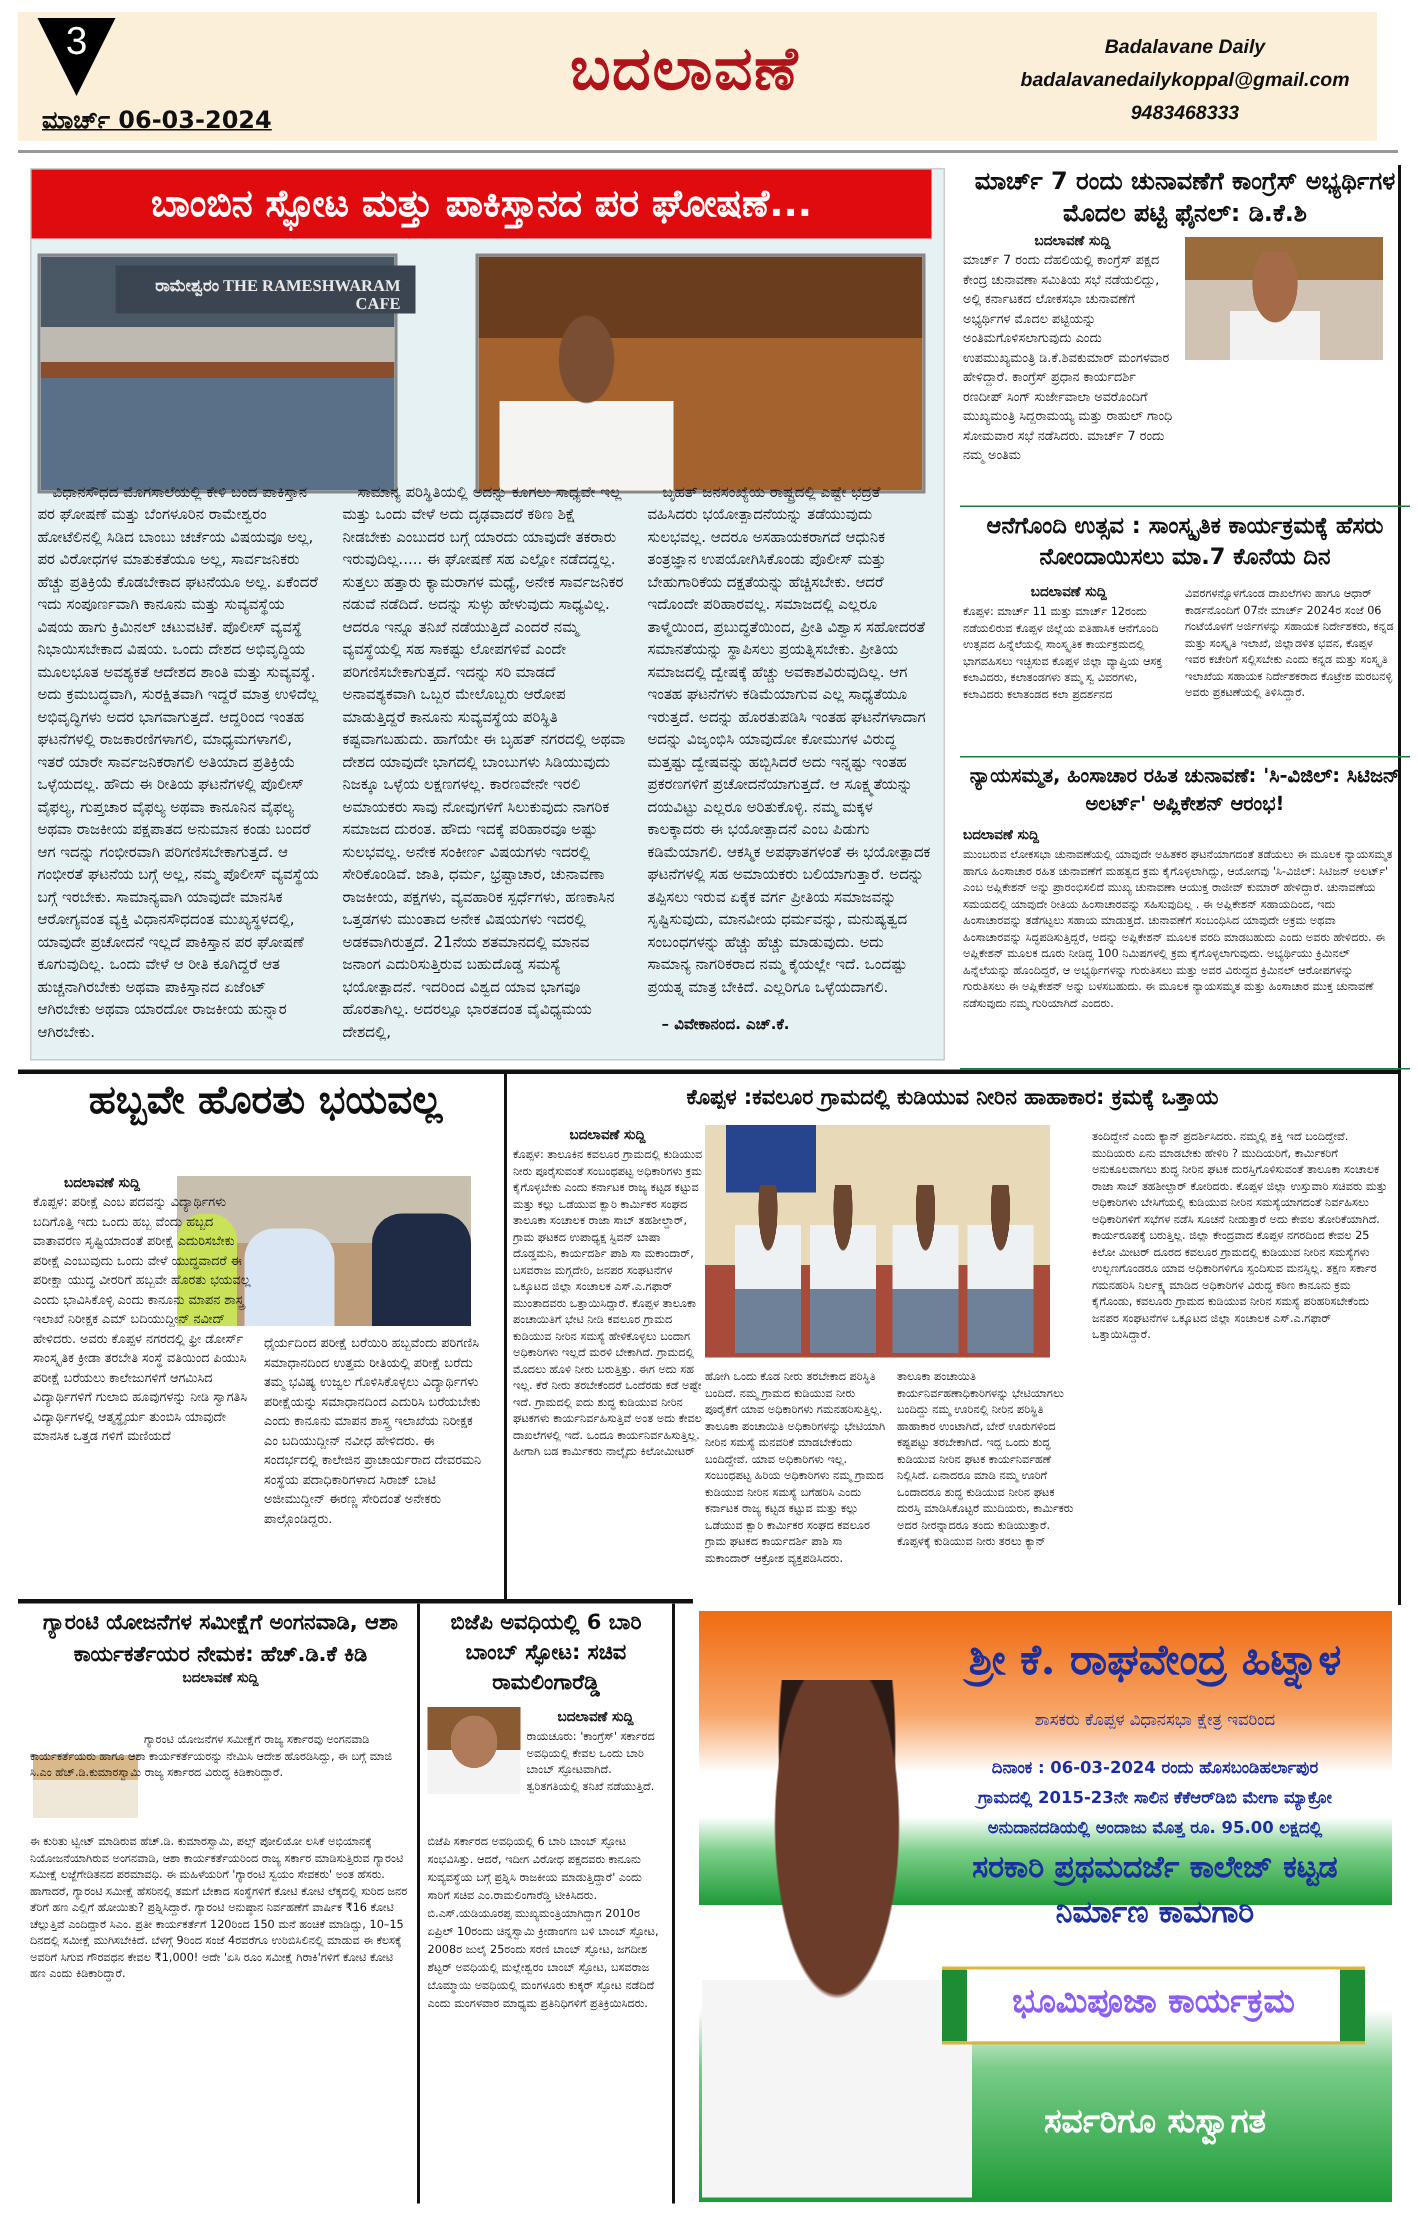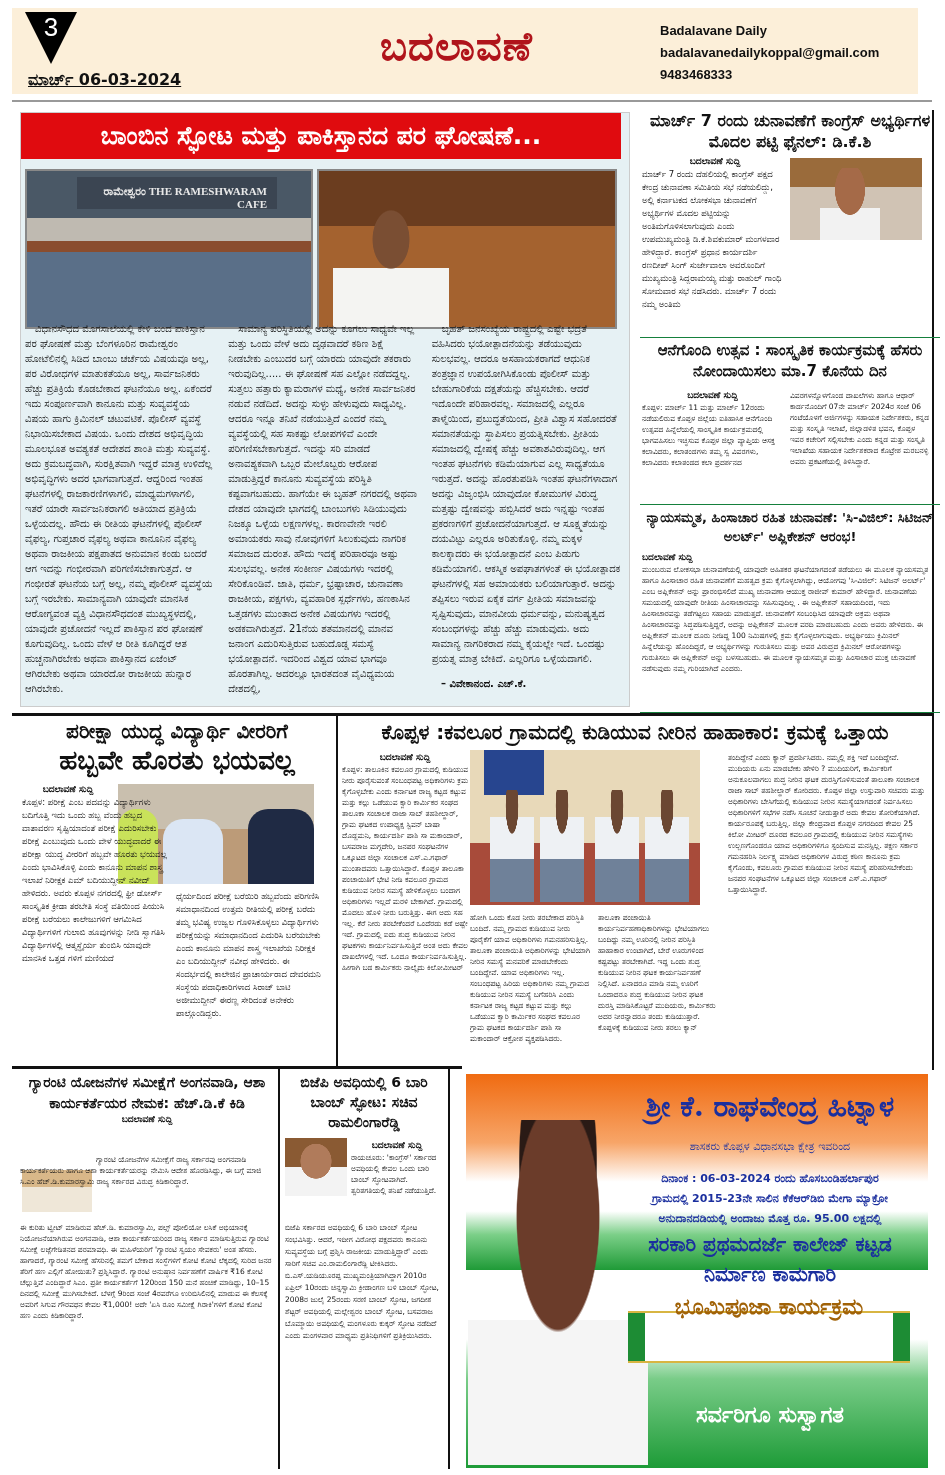--- a/index.html
+++ b/index.html
@@ -4,27 +4,27 @@
 <style>
   * { box-sizing: border-box; margin: 0; padding: 0; }
   body { width: 945px; height: 1475px; background: #ffffff; font-family: "DejaVu Sans", sans-serif; color: #111; position: relative; overflow: hidden; }
   .abs { position: absolute; }
   
   #masthead { left: 12px; top: 8px; width: 906px; height: 86px; background: #fcefd9; }
   #page-num { left: 25px; top: 12px; width: 0; height: 0; border-left: 26px solid transparent; border-right: 26px solid transparent; border-top: 52px solid #000; }
   #page-num-text { left: 30px; top: 12px; width: 42px; text-align: center; color: #fff; font-size: 26px; font-family: "Liberation Sans", sans-serif; }
   #date-line { left: 28px; top: 70px; font-size: 16px; font-weight: bold; text-decoration: underline; }
   #paper-title { left: 380px; top: 22px; font-size: 40px; font-weight: bold; color: #b0141b; font-family: "DejaVu Serif", serif; letter-spacing: 1px; }
-  #contact { left: 660px; top: 20px; width: 260px; font-family: "Liberation Sans", sans-serif; font-weight: bold; font-size: 13px; line-height: 22px; }
+  #contact { left: 660px; top: 20px; width: 260px; text-align: center; font-family: "Liberation Sans", sans-serif; font-weight: bold; font-size: 13px; line-height: 22px; font-style: italic; }
   #rule-top { left: 12px; top: 100px; width: 920px; height: 2px; background: #999; }
 
   
   #main-story { left: 20px; top: 112px; width: 610px; height: 595px; background: #e6f1f4; border: 1px solid #ccc; }
   #main-head { left: 0; top: 0; width: 600px; height: 46px; background: #e00b0f; color: #fff; font-weight: bold; font-size: 25px; text-align: center; line-height: 46px; }
-  #photo1 { left: 4px; top: 56px; width: 288px; height: 160px; background: linear-gradient(180deg,#4a5866 0 30%, #bfbab1 30% 45%, #8a4d2e 45% 52%, #5a6f88 52% 100%); border: 2px solid #888; }
+  #photo1 { left: 4px; top: 56px; width: 240px; height: 160px; background: linear-gradient(180deg,#4a5866 0 30%, #bfbab1 30% 45%, #8a4d2e 45% 52%, #5a6f88 52% 100%); border: 2px solid #888; }
   #photo1 .sign { position: absolute; left: 50px; top: 6px; width: 200px; height: 32px; background: #3b4552; color: #e8e8e8; font-family: "Liberation Serif", serif; font-size: 11px; font-weight: bold; text-align: right; padding: 8px 10px; }
   #photo2 { left: 296px; top: 56px; width: 300px; height: 160px; background: linear-gradient(180deg,#6b3d1f 0 35%, #a4622f 35% 100%); border: 2px solid #888; overflow: hidden; }
   #photo2 .man { position: absolute; left: 14px; top: 38px; width: 116px; height: 122px; background: radial-gradient(ellipse at 50% 25%, #7a4e33 0 22%, transparent 23%), linear-gradient(180deg, transparent 0 48%, #f4f4f2 48% 100%); }
   .cols3 { left: 4px; top: 208px; width: 596px; display: flex; gap: 14px; font-size: 10px; line-height: 15px; }
   .cols3 p { flex: 1; text-indent: 1em; }
   #byline-main { left: 420px; top: 565px; font-size: 10px; font-weight: bold; }
 
   
   .art { border-bottom: 1px solid #15803d; }
   .headline { font-weight: bold; text-align: center; font-size: 17px; line-height: 22px; }
@@ -65,21 +65,21 @@
   
   #ad { left: 466px; top: 1074px; width: 462px; height: 196px; background: linear-gradient(180deg, #f06b11 0%, #f7a568 35%, #ffffff 55%, #ffffff 70%, #7bcf88 82%, #1f9a37 100%); }
   #ad-bottom { left: 466px; top: 1270px; width: 462px; height: 198px; background: linear-gradient(180deg, #ffffff 0%, #ffffff 35%, #79cc88 55%, #1d9b37 100%); }
   #ad-person { left: 468px; top: 1120px; width: 180px; height: 345px; background: radial-gradient(ellipse at 50% 28%, #6b3c2a 0 32%, transparent 33%), radial-gradient(ellipse at 50% 12%, #2a1a15 0 30%, transparent 31%), linear-gradient(180deg, transparent 0 58%, #f5f5f5 58% 100%); }
   #ad-name { left: 620px; top: 1090px; width: 300px; text-align: center; font-size: 28px; font-weight: bold; color: #1b2f9e; font-family: "DejaVu Serif", serif; }
   #ad-sub { left: 620px; top: 1140px; width: 300px; text-align: center; font-size: 11px; font-weight: normal; color: #1b2f9e; }
   .ad-line { left: 612px; width: 316px; text-align: center; font-size: 11px; font-weight: bold; color: #1b2f9e; line-height: 18px; }
   #ad-title1 { left: 612px; top: 1232px; width: 316px; text-align: center; font-size: 20px; font-weight: bold; color: #1b2f9e; }
   #ad-title2 { left: 612px; top: 1262px; width: 316px; text-align: center; font-size: 20px; font-weight: bold; color: #1b2f9e; }
   #ad-banner { left: 628px; top: 1311px; width: 282px; height: 52px; background: linear-gradient(90deg, #1d8c34 0 6%, #ffffff 6% 94%, #1d8c34 94%); border-top: 2px solid #d8b542; border-bottom: 2px solid #d8b542; }
-  #ad-banner-text { left: 628px; top: 1294px; width: 282px; text-align: center; font-size: 22px; font-weight: bold; color: #a16207; }
+  #ad-banner-text { left: 628px; top: 1322px; width: 282px; text-align: center; font-size: 22px; font-weight: bold; color: #8b5cf6; }
   #ad-welcome { left: 612px; top: 1402px; width: 316px; text-align: center; font-size: 22px; font-weight: bold; color: #ffffff; }
 </style>
 </head>
 <body>
 
 <div id="masthead" class="abs"></div>
 <div id="page-num" class="abs"></div>
 <div id="page-num-text" class="abs">3</div>
 <div id="date-line" class="abs">ಮಾರ್ಚ್ 06-03-2024</div>
 <div id="paper-title" class="abs">ಬದಲಾವಣೆ</div>
@@ -126,34 +126,33 @@
 <div id="cvigil-art" class="abs art">
   <div class="headline" style="font-size:13px;line-height:19px;">ನ್ಯಾಯಸಮ್ಮತ, ಹಿಂಸಾಚಾರ ರಹಿತ ಚುನಾವಣೆ: 'ಸಿ-ವಿಜಿಲ್: ಸಿಟಿಜನ್ ಅಲರ್ಟ್' ಅಪ್ಲಿಕೇಶನ್ ಆರಂಭ!</div>
   <div class="abs bureau" style="left:2px;top:44px;text-align:left;">ಬದಲಾವಣೆ ಸುದ್ದಿ</div>
   <div class="abs body" style="left:2px;top:56px;width:288px;height:146px;overflow:hidden;font-size:7.5px;line-height:11px;">ಮುಂಬರುವ ಲೋಕಸಭಾ ಚುನಾವಣೆಯಲ್ಲಿ ಯಾವುದೇ ಅಹಿತಕರ ಘಟನೆಯಾಗದಂತೆ ತಡೆಯಲು ಈ ಮೂಲಕ ನ್ಯಾಯಸಮ್ಮತ ಹಾಗೂ ಹಿಂಸಾಚಾರ ರಹಿತ ಚುನಾವಣೆಗೆ ಮಹತ್ವದ ಕ್ರಮ ಕೈಗೊಳ್ಳಲಾಗಿದ್ದು, ಆಯೋಗವು 'ಸಿ-ವಿಜಿಲ್: ಸಿಟಿಜನ್ ಅಲರ್ಟ್' ಎಂಬ ಅಪ್ಲಿಕೇಶನ್ ಅನ್ನು ಪ್ರಾರಂಭಿಸಲಿದೆ ಮುಖ್ಯ ಚುನಾವಣಾ ಆಯುಕ್ತ ರಾಜೀವ್ ಕುಮಾರ್ ಹೇಳಿದ್ದಾರೆ. ಚುನಾವಣೆಯ ಸಮಯದಲ್ಲಿ ಯಾವುದೇ ರೀತಿಯ ಹಿಂಸಾಚಾರವನ್ನು ಸಹಿಸುವುದಿಲ್ಲ . ಈ ಅಪ್ಲಿಕೇಶನ್ ಸಹಾಯದಿಂದ, ಇದು ಹಿಂಸಾಚಾರವನ್ನು ತಡೆಗಟ್ಟಲು ಸಹಾಯ ಮಾಡುತ್ತದೆ. ಚುನಾವಣೆಗೆ ಸಂಬಂಧಿಸಿದ ಯಾವುದೇ ಅಕ್ರಮ ಅಥವಾ ಹಿಂಸಾಚಾರವನ್ನು ಸಿದ್ಧಪಡಿಸುತ್ತಿದ್ದರೆ, ಅದನ್ನು ಅಪ್ಲಿಕೇಶನ್ ಮೂಲಕ ವರದಿ ಮಾಡಬಹುದು ಎಂದು ಅವರು ಹೇಳಿದರು. ಈ ಅಪ್ಲಿಕೇಶನ್ ಮೂಲಕ ದೂರು ನೀಡಿದ್ದ 100 ನಿಮಿಷಗಳಲ್ಲಿ ಕ್ರಮ ಕೈಗೊಳ್ಳಲಾಗುವುದು. ಅಭ್ಯರ್ಥಿಯು ಕ್ರಿಮಿನಲ್ ಹಿನ್ನೆಲೆಯನ್ನು ಹೊಂದಿದ್ದರೆ, ಆ ಅಭ್ಯರ್ಥಿಗಳನ್ನು ಗುರುತಿಸಲು ಮತ್ತು ಅವರ ವಿರುದ್ಧದ ಕ್ರಿಮಿನಲ್ ಆರೋಪಗಳನ್ನು ಗುರುತಿಸಲು ಈ ಅಪ್ಲಿಕೇಶನ್ ಅನ್ನು ಬಳಸಬಹುದು. ಈ ಮೂಲಕ ನ್ಯಾಯಸಮ್ಮತ ಮತ್ತು ಹಿಂಸಾಚಾರ ಮುಕ್ತ ಚುನಾವಣೆ ನಡೆಸುವುದು ನಮ್ಮ ಗುರಿಯಾಗಿದೆ ಎಂದರು.</div>
 </div>
 
 <div id="divider-mid" class="abs"></div>
 <div id="vsep1" class="abs"></div>
 
 <div id="exam-art" class="abs">
-  <div class="headline" style="font-size:20px;line-height:26px;">ಪರೀಕ್ಷಾ ಯುದ್ಧ ವಿದ್ಯಾರ್ಥಿ ವೀರರಿಗೆ</div>
   <div class="headline" style="font-size:26px;line-height:32px;">ಹಬ್ಬವೇ ಹೊರತು ಭಯವಲ್ಲ</div>
   <div class="abs bureau" style="left:0;top:66px;width:96px;">ಬದಲಾವಣೆ ಸುದ್ದಿ</div>
   <div id="exam-photo" class="abs">
     <div class="p1"></div>
     <div class="p2"></div>
     <div class="p3"></div>
   </div>
   <div class="abs body" style="left:2px;top:78px;width:150px;height:265px;overflow:hidden;">ಕೊಪ್ಪಳ: ಪರೀಕ್ಷೆ ಎಂಬ ಪದವನ್ನು ವಿದ್ಯಾರ್ಥಿಗಳು ಬದಿಗೊತ್ತಿ ಇದು ಒಂದು ಹಬ್ಬ ವೆಂದು ಹಬ್ಬದ ವಾತಾವರಣ ಸೃಷ್ಟಿಯಾದಂತೆ ಪರೀಕ್ಷೆ ಎದುರಿಸಬೇಕು ಪರೀಕ್ಷೆ ಎಂಬುವುದು ಒಂದು ವೇಳೆ ಯುದ್ಧವಾದರೆ ಈ ಪರೀಕ್ಷಾ ಯುದ್ಧ ವೀರರಿಗೆ ಹಬ್ಬವೇ ಹೊರತು ಭಯವಲ್ಲ ಎಂದು ಭಾವಿಸಿಕೊಳ್ಳಿ ಎಂದು ಕಾನೂನು ಮಾಪನ ಶಾಸ್ತ್ರ ಇಲಾಖೆ ನಿರೀಕ್ಷಕ ಎಮ್ ಬದಿಯುದ್ದೀನ್ ನವೀದ್ ಹೇಳಿದರು. ಅವರು ಕೊಪ್ಪಳ ನಗರದಲ್ಲಿ ಫ್ರೀ ಡೋರ್ಸ್ ಸಾಂಸ್ಕೃತಿಕ ಕ್ರೀಡಾ ತರಬೇತಿ ಸಂಸ್ಥೆ ವತಿಯಿಂದ ಪಿಯುಸಿ ಪರೀಕ್ಷೆ ಬರೆಯಲು ಕಾಲೇಜುಗಳಿಗೆ ಆಗಮಿಸಿದ ವಿದ್ಯಾರ್ಥಿಗಳಿಗೆ ಗುಲಾಬಿ ಹೂವುಗಳನ್ನು ನೀಡಿ ಸ್ವಾಗತಿಸಿ ವಿದ್ಯಾರ್ಥಿಗಳಲ್ಲಿ ಆತ್ಮಸ್ಥೈರ್ಯ ತುಂಬಿಸಿ ಯಾವುದೇ ಮಾನಸಿಕ ಒತ್ತಡ ಗಳಿಗೆ ಮಣಿಯದೆ</div>
   <div class="abs body" style="left:156px;top:172px;width:150px;">ಧೈರ್ಯದಿಂದ ಪರೀಕ್ಷೆ ಬರೆಯಿರಿ ಹಬ್ಬವೆಂದು ಪರಿಗಣಿಸಿ ಸಮಾಧಾನದಿಂದ ಉತ್ತಮ ರೀತಿಯಲ್ಲಿ ಪರೀಕ್ಷೆ ಬರೆದು ತಮ್ಮ ಭವಿಷ್ಯ ಉಜ್ವಲ ಗೊಳಿಸಿಕೊಳ್ಳಲು ವಿದ್ಯಾರ್ಥಿಗಳು ಪರೀಕ್ಷೆಯನ್ನು ಸಮಾಧಾನದಿಂದ ಎದುರಿಸಿ ಬರೆಯಬೇಕು ಎಂದು ಕಾನೂನು ಮಾಪನ ಶಾಸ್ತ್ರ ಇಲಾಖೆಯ ನಿರೀಕ್ಷಕ ಎಂ ಬದಿಯುದ್ದೀನ್ ನವೀಧ ಹೇಳಿದರು. ಈ ಸಂದರ್ಭದಲ್ಲಿ ಕಾಲೇಜಿನ ಪ್ರಾಚಾರ್ಯರಾದ ದೇವರಮನಿ ಸಂಸ್ಥೆಯ ಪದಾಧಿಕಾರಿಗಳಾದ ಸಿರಾಜ್ ಬಾಟಿ ಅಜೀಮುದ್ದೀನ್ ಈರಣ್ಣ ಸೇರಿದಂತೆ ಅನೇಕರು ಪಾಲ್ಗೊಂಡಿದ್ದರು.</div>
 </div>
 
 <div id="water-art" class="abs">
-  <div class="headline" style="font-size:20px;line-height:28px;">ಕೊಪ್ಪಳ :ಕವಲೂರ ಗ್ರಾಮದಲ್ಲಿ ಕುಡಿಯುವ ನೀರಿನ  ಹಾಹಾಕಾರ: ಕ್ರಮಕ್ಕೆ ಒತ್ತಾಯ</div>
+  <div class="headline" style="font-size:14px;line-height:28px;">ಕೊಪ್ಪಳ :ಕವಲೂರ ಗ್ರಾಮದಲ್ಲಿ ಕುಡಿಯುವ ನೀರಿನ  ಹಾಹಾಕಾರ: ಕ್ರಮಕ್ಕೆ ಒತ್ತಾಯ</div>
   <div class="abs bureau" style="left:0;top:34px;width:130px;">ಬದಲಾವಣೆ ಸುದ್ದಿ</div>
   <div class="abs body" style="left:2px;top:46px;width:128px;height:295px;overflow:hidden;font-size:7.5px;line-height:11px;">ಕೊಪ್ಪಳ: ತಾಲೂಕಿನ ಕವಲೂರ ಗ್ರಾಮದಲ್ಲಿ ಕುಡಿಯುವ ನೀರು ಪೂರೈಸುವಂತೆ ಸಂಬಂಧಪಟ್ಟ ಅಧಿಕಾರಿಗಳು ಕ್ರಮ ಕೈಗೊಳ್ಳಬೇಕು ಎಂದು ಕರ್ನಾಟಕ ರಾಜ್ಯ ಕಟ್ಟಡ ಕಟ್ಟುವ ಮತ್ತು ಕಲ್ಲು ಒಡೆಯುವ ಕ್ವಾರಿ ಕಾರ್ಮಿಕರ ಸಂಘದ ತಾಲೂಕಾ ಸಂಚಾಲಕ ರಾಜಾ ಸಾಬ್ ತಹಶೀಲ್ದಾರ್, ಗ್ರಾಮ ಘಟಕದ ಉಪಾಧ್ಯಕ್ಷ ಸ್ಟಿವನ್ ಬಾಷಾ ದೊಡ್ಡಮನಿ, ಕಾರ್ಯದರ್ಶಿ ಪಾಶಿ ಸಾ ಮಕಾಂದಾರ್, ಬಸವರಾಜ ಮಗ್ಗದೇರಿ, ಜನಪರ ಸಂಘಟನೆಗಳ ಒಕ್ಕೂಟದ ಜಿಲ್ಲಾ ಸಂಚಾಲಕ ಎಸ್.ಎ.ಗಫಾರ್ ಮುಂತಾದವರು ಒತ್ತಾಯಿಸಿದ್ದಾರೆ. ಕೊಪ್ಪಳ ತಾಲೂಕಾ ಪಂಚಾಯಿತಿಗೆ ಭೇಟಿ ನೀಡಿ ಕವಲೂರ ಗ್ರಾಮದ ಕುಡಿಯುವ ನೀರಿನ ಸಮಸ್ಯೆ ಹೇಳಿಕೊಳ್ಳಲು ಬಂದಾಗ ಅಧಿಕಾರಿಗಳು ಇಲ್ಲದೆ ಮರಳಿ ಬೇಕಾಗಿದೆ. ಗ್ರಾಮದಲ್ಲಿ ಮೊದಲು ಹೊಳಿ ನೀರು ಬರುತ್ತಿತ್ತು. ಈಗ ಅದು ಸಹ ಇಲ್ಲ. ಕೆರೆ ನೀರು ತರಬೇಕೆಂದರೆ ಒಂದೆರಡು ಕಡೆ ಅಷ್ಟೇ ಇದೆ. ಗ್ರಾಮದಲ್ಲಿ ಐದು ಶುದ್ಧ ಕುಡಿಯುವ ನೀರಿನ ಘಟಕಗಳು ಕಾರ್ಯನಿರ್ವಹಿಸುತ್ತಿವೆ ಅಂತ ಅದು ಕೇವಲ ದಾಖಲೆಗಳಲ್ಲಿ ಇದೆ. ಒಂದೂ ಕಾರ್ಯನಿರ್ವಹಿಸುತ್ತಿಲ್ಲ. ಹೀಗಾಗಿ ಬಡ ಕಾರ್ಮಿಕರು ನಾಲ್ಕೈದು ಕಿಲೋಮೀಟರ್</div>
   <div id="water-photo" class="abs" style="left:130px;">
     <div class="win"></div>
     <div class="man" style="left:20px;"></div>
     <div class="man" style="left:70px;"></div>
     <div class="man" style="left:125px;"></div>
     <div class="man" style="left:175px;"></div>
   </div>
   <div class="abs body" style="left:130px;top:194px;width:122px;height:150px;overflow:hidden;font-size:7.5px;line-height:11px;">ಹೋಗಿ ಒಂದು ಕೊಡ ನೀರು ತರಬೇಕಾದ ಪರಿಸ್ಥಿತಿ ಬಂದಿದೆ. ನಮ್ಮ ಗ್ರಾಮದ ಕುಡಿಯುವ ನೀರು ಪೂರೈಕೆಗೆ ಯಾವ ಅಧಿಕಾರಿಗಳು ಗಮನಹರಿಸುತ್ತಿಲ್ಲ. ತಾಲೂಕಾ ಪಂಚಾಯಿತಿ ಅಧಿಕಾರಿಗಳನ್ನು ಭೇಟಿಯಾಗಿ ನೀರಿನ ಸಮಸ್ಯೆ ಮನವರಿಕೆ ಮಾಡಬೇಕೆಂದು ಬಂದಿದ್ದೇವೆ. ಯಾವ ಅಧಿಕಾರಿಗಳು ಇಲ್ಲ. ಸಂಬಂಧಪಟ್ಟ ಹಿರಿಯ ಅಧಿಕಾರಿಗಳು ನಮ್ಮ ಗ್ರಾಮದ ಕುಡಿಯುವ ನೀರಿನ ಸಮಸ್ಯೆ ಬಗೆಹರಿಸಿ ಎಂದು ಕರ್ನಾಟಕ ರಾಜ್ಯ ಕಟ್ಟಡ ಕಟ್ಟುವ ಮತ್ತು ಕಲ್ಲು ಒಡೆಯುವ ಕ್ವಾರಿ ಕಾರ್ಮಿಕರ ಸಂಘದ ಕವಲೂರ ಗ್ರಾಮ ಘಟಕದ ಕಾರ್ಯದರ್ಶಿ ಪಾಶಿ ಸಾ ಮಕಾಂದಾರ್ ಆಕ್ರೋಶ ವ್ಯಕ್ತಪಡಿಸಿದರು.</div>

